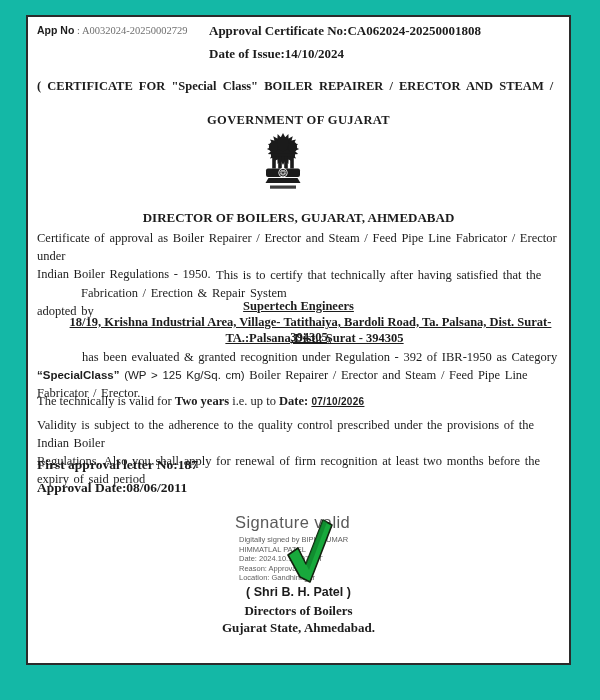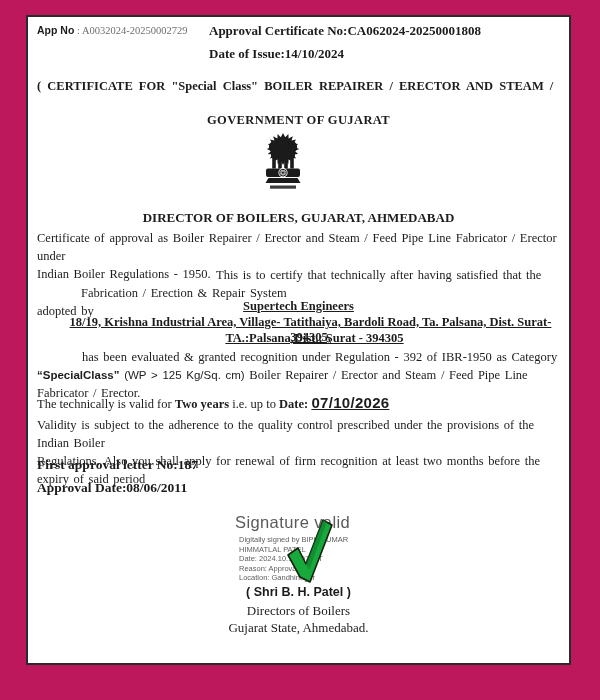--- a/index.html
+++ b/index.html
@@ -1,16 +1,16 @@
 <!DOCTYPE html>
 <html><head>
 <meta charset="utf-8">
 <style>
   html,body{margin:0;padding:0;background:#ffffff;}
-  .page{position:relative;width:600px;height:700px;background:#be185d;overflow:hidden;
+  .page{position:relative;width:600px;height:700px;background:#14b8a6;overflow:hidden;
         font-family:"Liberation Serif", serif;color:#1c1c1c;}
   .cert{position:absolute;left:26px;top:15px;width:545px;height:650px;
         border:2px solid #2b2b2b;box-sizing:border-box;background:#fff;}
   .abs{position:absolute;}
   .serif{font-family:"Liberation Serif", serif;}
   .sans{font-family:Liberation Serif, serif;}
   .b{font-weight:bold;}
   .center{left:0;right:0;text-align:center;}
   .margins{left:9px;right:9px;}
   .hdr-appno{font-size:11px;}
@@ -18,27 +18,27 @@
   .hdr-appno .val{color:#6f6f6f;font-size:10.5px;}
   .hdr-cert{font-size:13px;font-weight:bold;}
   .certfor{font-size:12.5px;font-weight:bold;word-spacing:3px;line-height:17px;}
   .gov{font-size:12.5px;font-weight:bold;letter-spacing:0.4px;}
   .director{font-size:13px;font-weight:bold;}
   .body-par{font-size:12.5px;line-height:18px;word-spacing:1.5px;}
   .firm{font-size:12.5px;font-weight:bold;text-decoration:underline;}
   .special{font-family:"Liberation Sans", sans-serif;font-weight:bold;font-size:11.5px;}
   .wp{font-family:"Liberation Sans", sans-serif;font-size:11.5px;}
   .validity{font-size:12.5px;}
-  .valid-date{font-family:"Liberation Sans", sans-serif;font-weight:bold;font-size:15px;
+  .valid-date{font-family:"Liberation Sans", sans-serif;font-weight:bold;font-size:10px;
               text-decoration:underline;letter-spacing:0.3px;}
   .approval-line{font-size:13.5px;font-weight:bold;}
   .sigvalid{font-family:"Liberation Sans", sans-serif;font-size:16.5px;color:#5a5a5a;letter-spacing:0.4px;}
   .sigsmall{font-family:"Liberation Sans", sans-serif;font-size:7.5px;line-height:9.5px;color:#5f5f5f;}
   .shri{font-family:"Liberation Sans", sans-serif;font-weight:bold;font-size:12.5px;}
-  .sigtitle{font-size:13px;font-weight:normal;}
+  .sigtitle{font-size:13px;font-weight:bold;}
 </style>
 </head>
 <body>
 
 <div class="page">
   <div class="cert">
 
     <div class="abs hdr-appno" style="top:7px;left:9px;">
       <span class="lbl">App No</span>
       <span class="val serif">: A0032024-20250002729</span>

